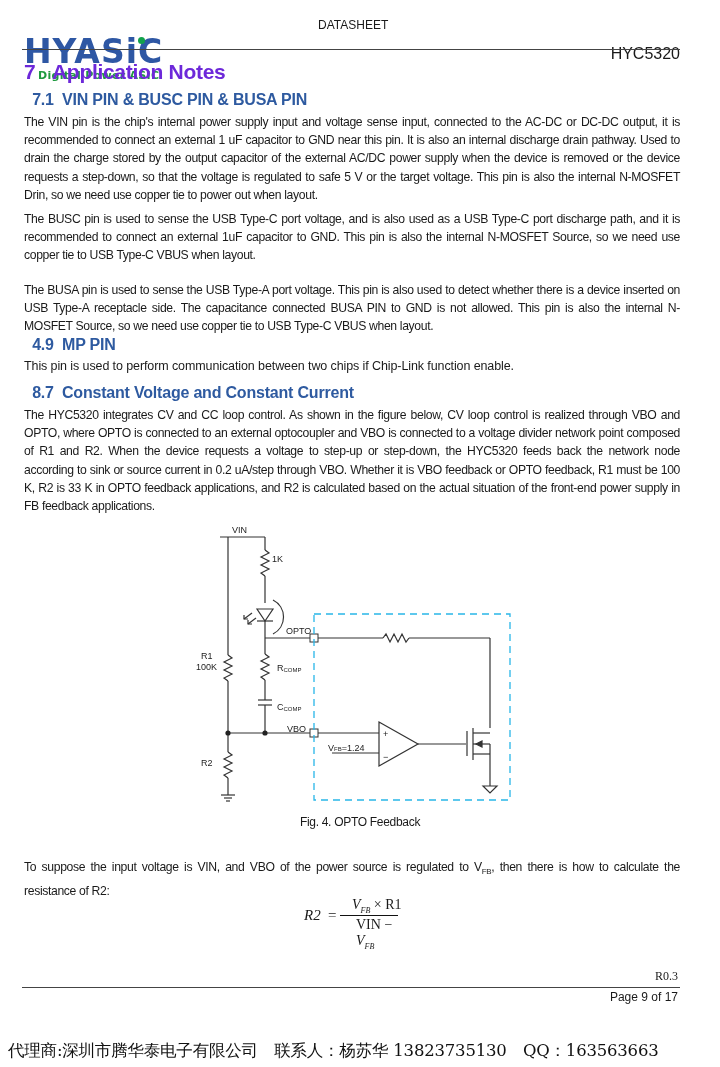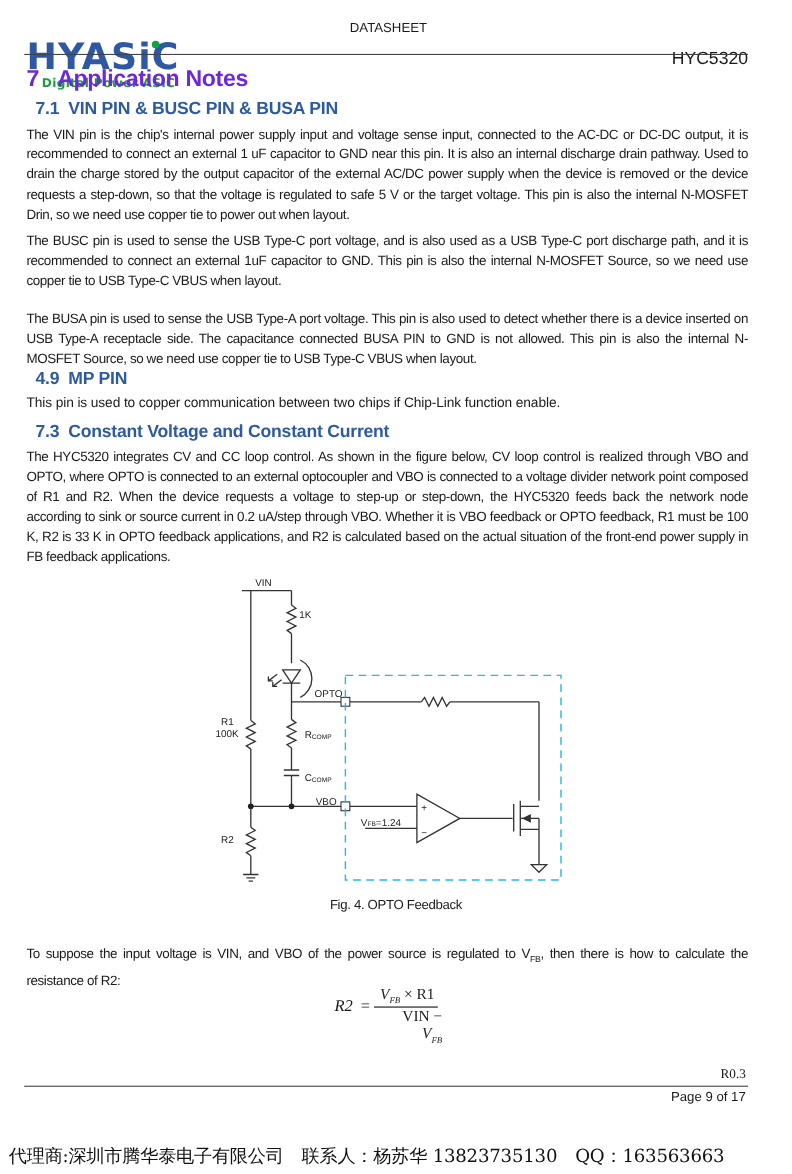--- a/index.html
+++ b/index.html
@@ -26,23 +26,23 @@
   .para.arial { letter-spacing: -0.1px; }
 
   .fig { position: absolute; left: 190px; top: 522px; width: 340px; height: 290px; }
   .fig text { font-family: "Liberation Sans", sans-serif; font-size: 9px; fill: #222; }
   .caption { position: absolute; left: 0; width: 720px; top: 815px; text-align: center; font-size: 12px;
              font-family: "Liberation Sans", sans-serif; letter-spacing: -0.3px; }
 
   .eq { position: absolute; left: 300px; top: 898px; width: 120px; height: 40px; font-family: "Liberation Serif", serif; }
   .eq-lhs { position: absolute; left: 4px; top: 9px; font-size: 15px; font-style: italic; }
   .eq-eq { position: absolute; left: 28px; top: 9px; font-size: 15px; }
-  .eq-num { position: absolute; left: 37px; top: -1px; font-size: 14px; width: 58px; text-align: right; }
+  .eq-num { position: absolute; left: 52px; top: -1px; font-size: 14px; width: 58px; text-align: left; }
   .eq-line { position: absolute; left: 40px; top: 17px; width: 58px; border-top: 1px solid #111; }
-  .eq-den { position: absolute; left: 44px; top: 19px; font-size: 14px; width: 58px; text-align: right; }
+  .eq-den { position: absolute; left: 56px; top: 19px; font-size: 14px; width: 58px; text-align: left; }
   .it { font-style: italic; }
   sub { font-size: 8px; }
 
   .ftr-rev { position: absolute; right: 42px; top: 969px; font-size: 12px; font-family: Liberation Serif, serif; }
   .ftr-rule { position: absolute; left: 22px; right: 40px; top: 987px; border-top: 1.5px solid #444; }
   .ftr-page { position: absolute; right: 42px; top: 990px; font-size: 12px; font-family: "Liberation Sans", sans-serif; }
   .agent { position: absolute; left: 8px; top: 1040px; font-family: "DejaVu Serif", serif; font-size: 16.5px; color: #111; white-space: nowrap; letter-spacing: -0.2px; }
 </style>
 </head>
 <body>
@@ -63,24 +63,24 @@
 <div class="h2" style="top:91px;">
   <span class="num">7.1</span><span>VIN PIN &amp; BUSC PIN &amp; BUSA PIN</span>
 </div>
 <div class="para" style="top:113px;">The VIN pin is the chip's internal power supply input and voltage sense input, connected to the AC-DC or DC-DC output, it is recommended to connect an external 1 uF capacitor to GND near this pin. It is also an internal discharge drain pathway. Used to drain the charge stored by the output capacitor of the external AC/DC power supply when the device is removed or the device requests a step-down, so that the voltage is regulated to safe 5 V or the target voltage. This pin is also the internal N-MOSFET Drin, so we need use copper tie to power out when layout.</div>
 <div class="para" style="top:210px;">The BUSC pin is used to sense the USB Type-C port voltage, and is also used as a USB Type-C port discharge path, and it is recommended to connect an external 1uF capacitor to GND. This pin is also the internal N-MOSFET Source, so we need use copper tie to USB Type-C VBUS when layout.</div>
 <div class="para" style="top:281px;">The BUSA pin is used to sense the USB Type-A port voltage. This pin is also used to detect whether there is a device inserted on USB Type-A receptacle side. The capacitance connected BUSA PIN to GND is not allowed. This pin is also the internal N-MOSFET Source, so we need use copper tie to USB Type-C VBUS when layout.</div>
 
 <div class="h2" style="top:336px;">
   <span class="num">4.9</span><span>MP PIN</span>
 </div>
-<div class="para arial" style="top:357px; font-size:12.5px;">This pin is used to copper communication between two chips if Chip-Link function enable.</div>
+<div class="para arial" style="top:357px; font-size:12.5px;">This pin is used to perform communication between two chips if Chip-Link function enable.</div>
 
 <div class="h2" style="top:384px;">
-  <span class="num">7.3</span><span>Constant Voltage and Constant Current</span>
+  <span class="num">8.7</span><span>Constant Voltage and Constant Current</span>
 </div>
 <div class="para" style="top:406px;">The HYC5320 integrates CV and CC loop control. As shown in the figure below, CV loop control is realized through VBO and OPTO, where OPTO is connected to an external optocoupler and VBO is connected to a voltage divider network point composed of R1 and R2. When the device requests a voltage to step-up or step-down, the HYC5320 feeds back the network node according to sink or source current in 0.2 uA/step through VBO. Whether it is VBO feedback or OPTO feedback, R1 must be 100 K, R2 is 33 K in OPTO feedback applications, and R2 is calculated based on the actual situation of the front-end power supply in FB feedback applications.</div>
 
 <svg class="fig" viewBox="190 522 340 290" width="340" height="290">
   <g stroke="#333" stroke-width="1.2" fill="none">
 
     <line x1="220" y1="537" x2="265" y2="537"></line>
 
     <line x1="228" y1="537" x2="228" y2="655"></line>
     <polyline points="228,655 232,658 224,662 232,666 224,670 232,674 224,678 228,681"></polyline>

